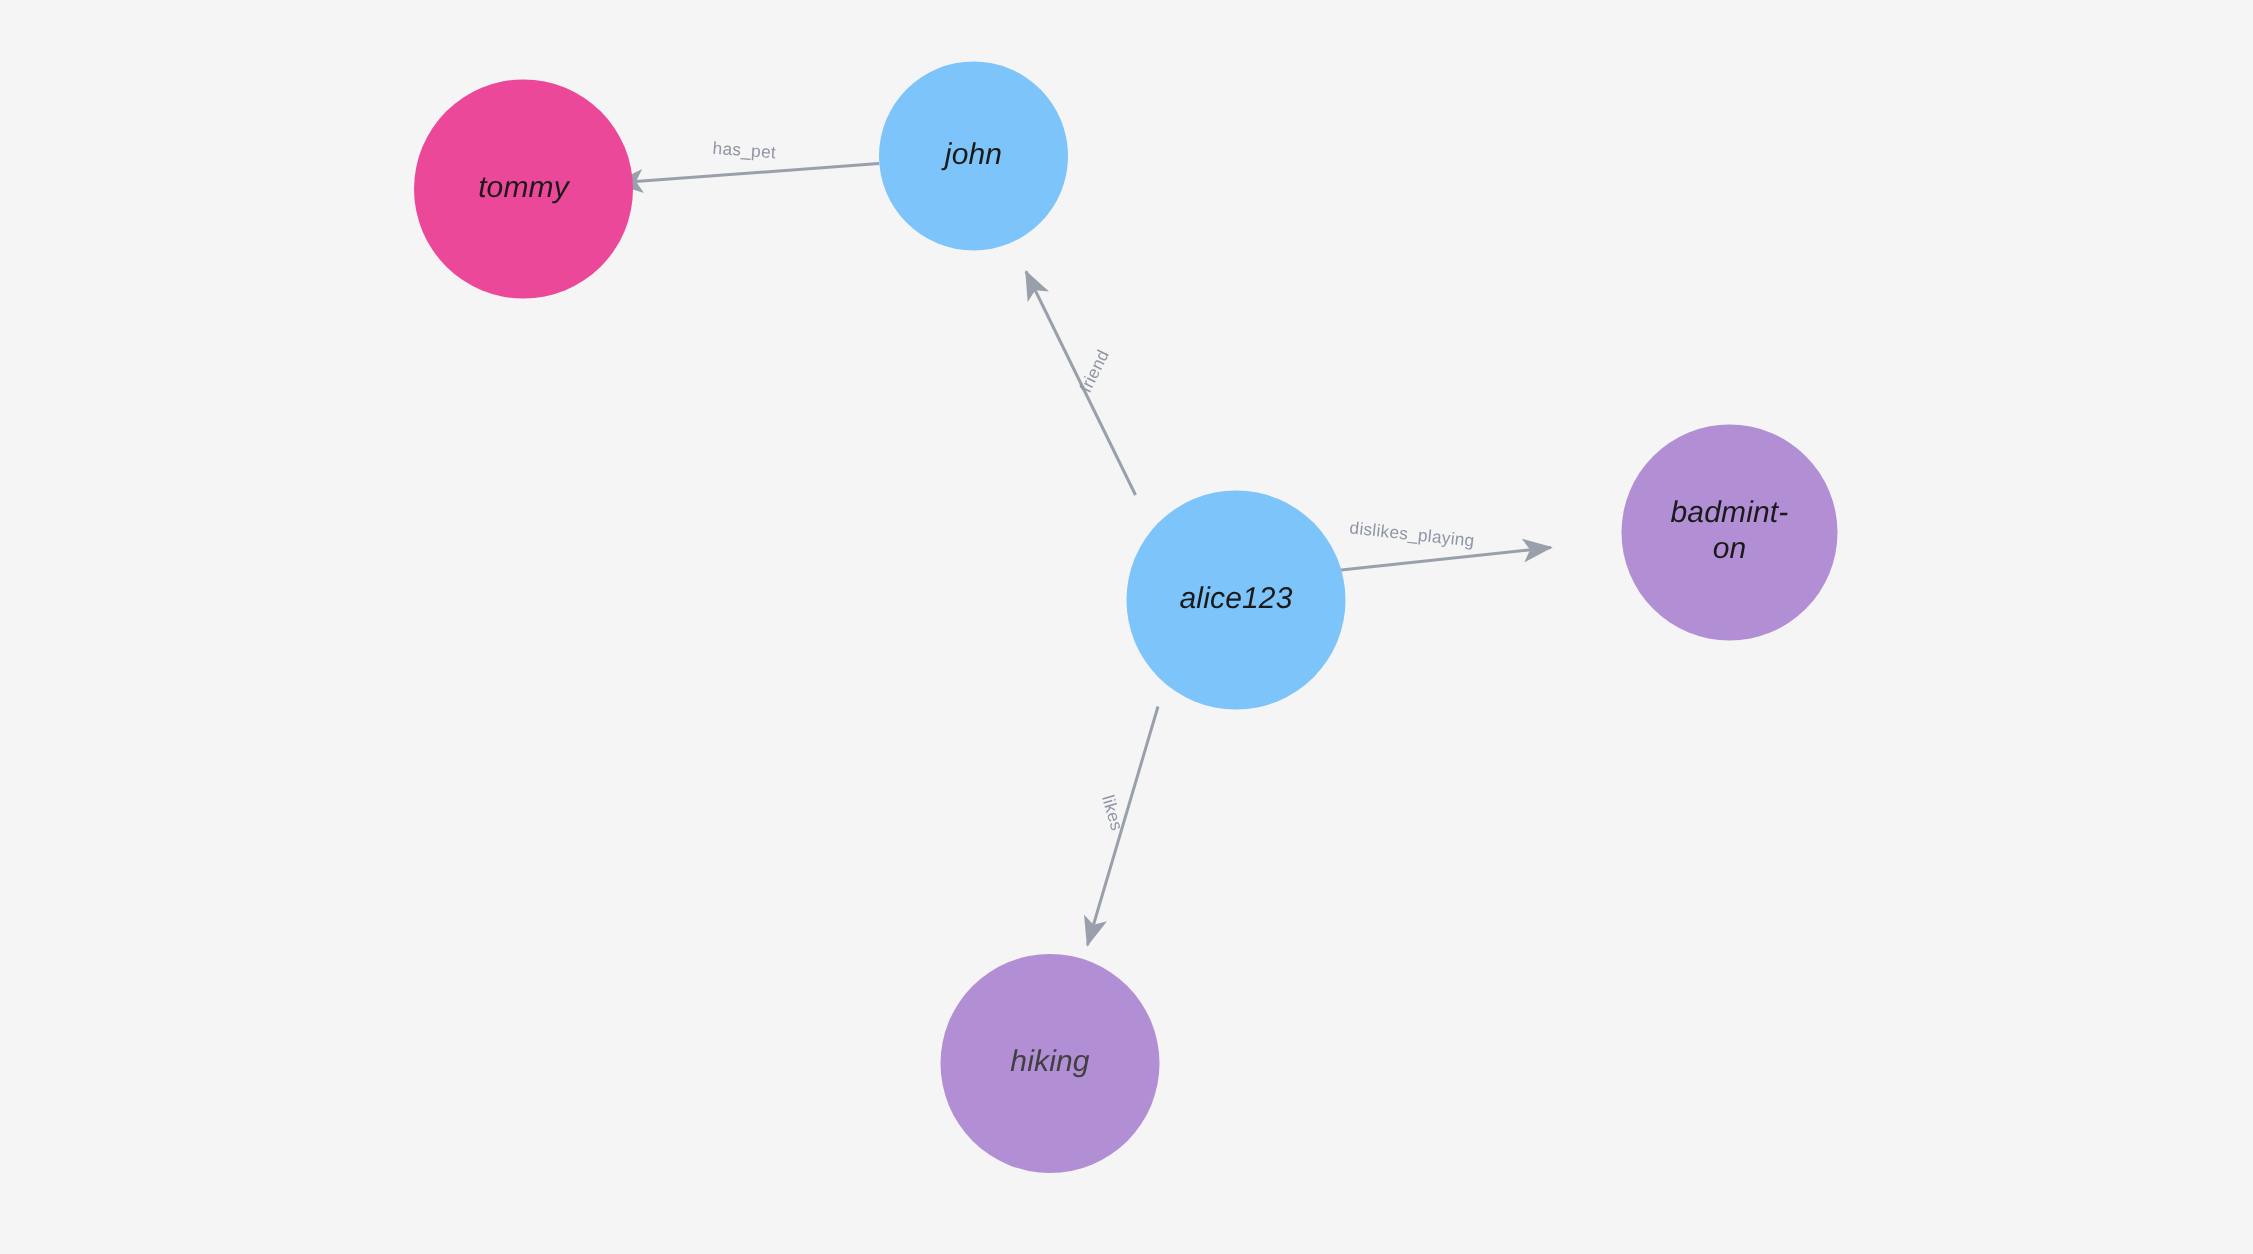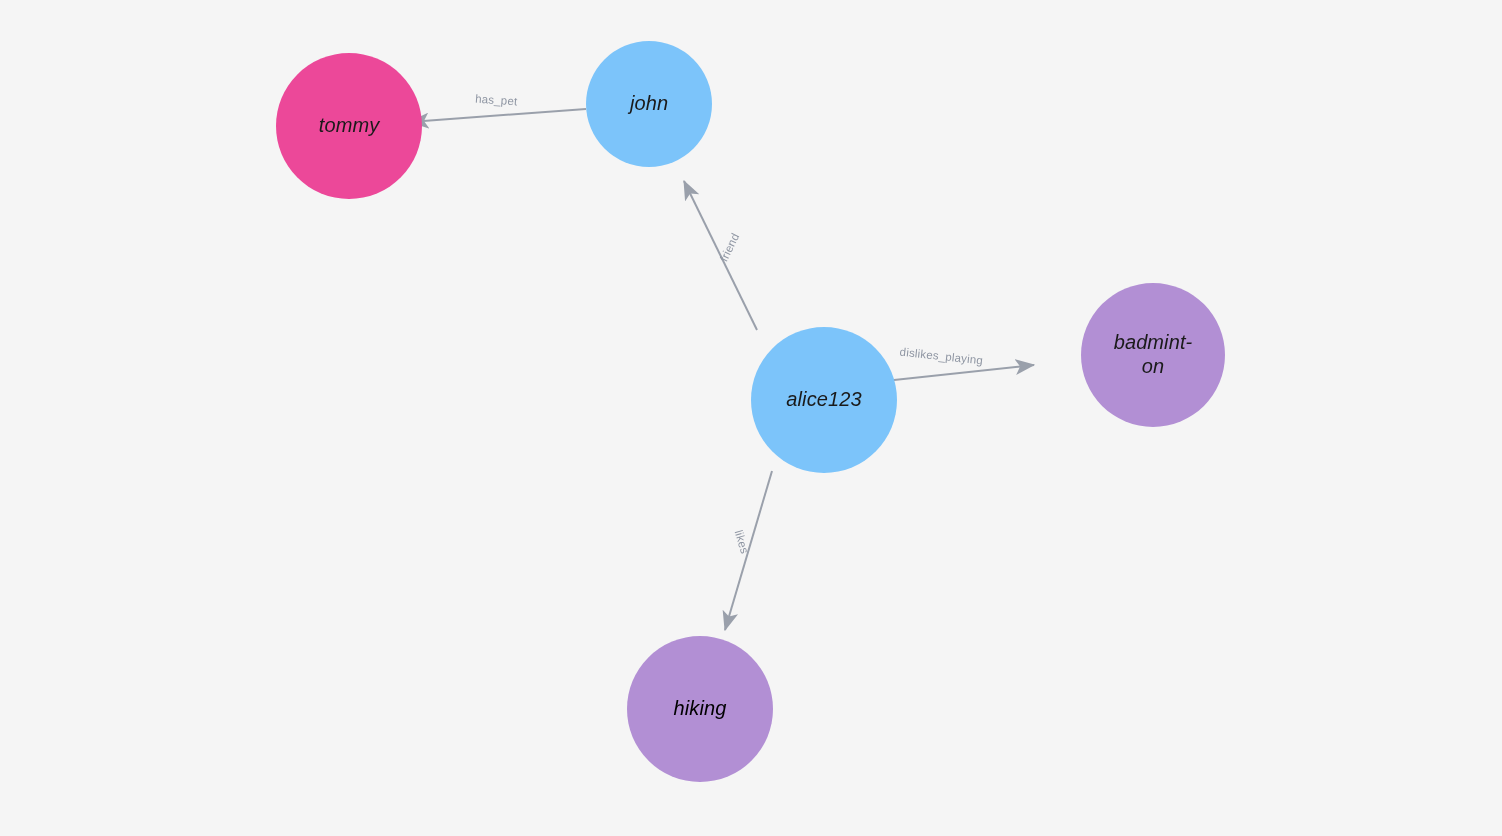--- a/index.html
+++ b/index.html
@@ -89,17 +89,17 @@
         <span class="node-label" style="color: rgb(26, 26, 26);">john</span>
       </div>
       <div class="node" style="left: 751px; top: 327px; width: 146px; height: 146px; background: rgb(124, 196, 250);">
         <span class="node-label" style="color: rgb(26, 26, 26);">alice123</span>
       </div>
       <div class="node" style="left: 1081px; top: 283px; width: 144px; height: 144px; background: rgb(178, 143, 212);">
         <span class="node-label" style="color: rgb(26, 26, 26);">badmint-
 on</span>
       </div>
       <div class="node" style="left: 627px; top: 636px; width: 146px; height: 146px; background: rgb(178, 143, 212);">
-        <span class="node-label" style="color: #000000;">hiking</span>
+        <span class="node-label" style="color: #404040;">hiking</span>
       </div>
     </div>
 
 </div>
 
 </body></html>

